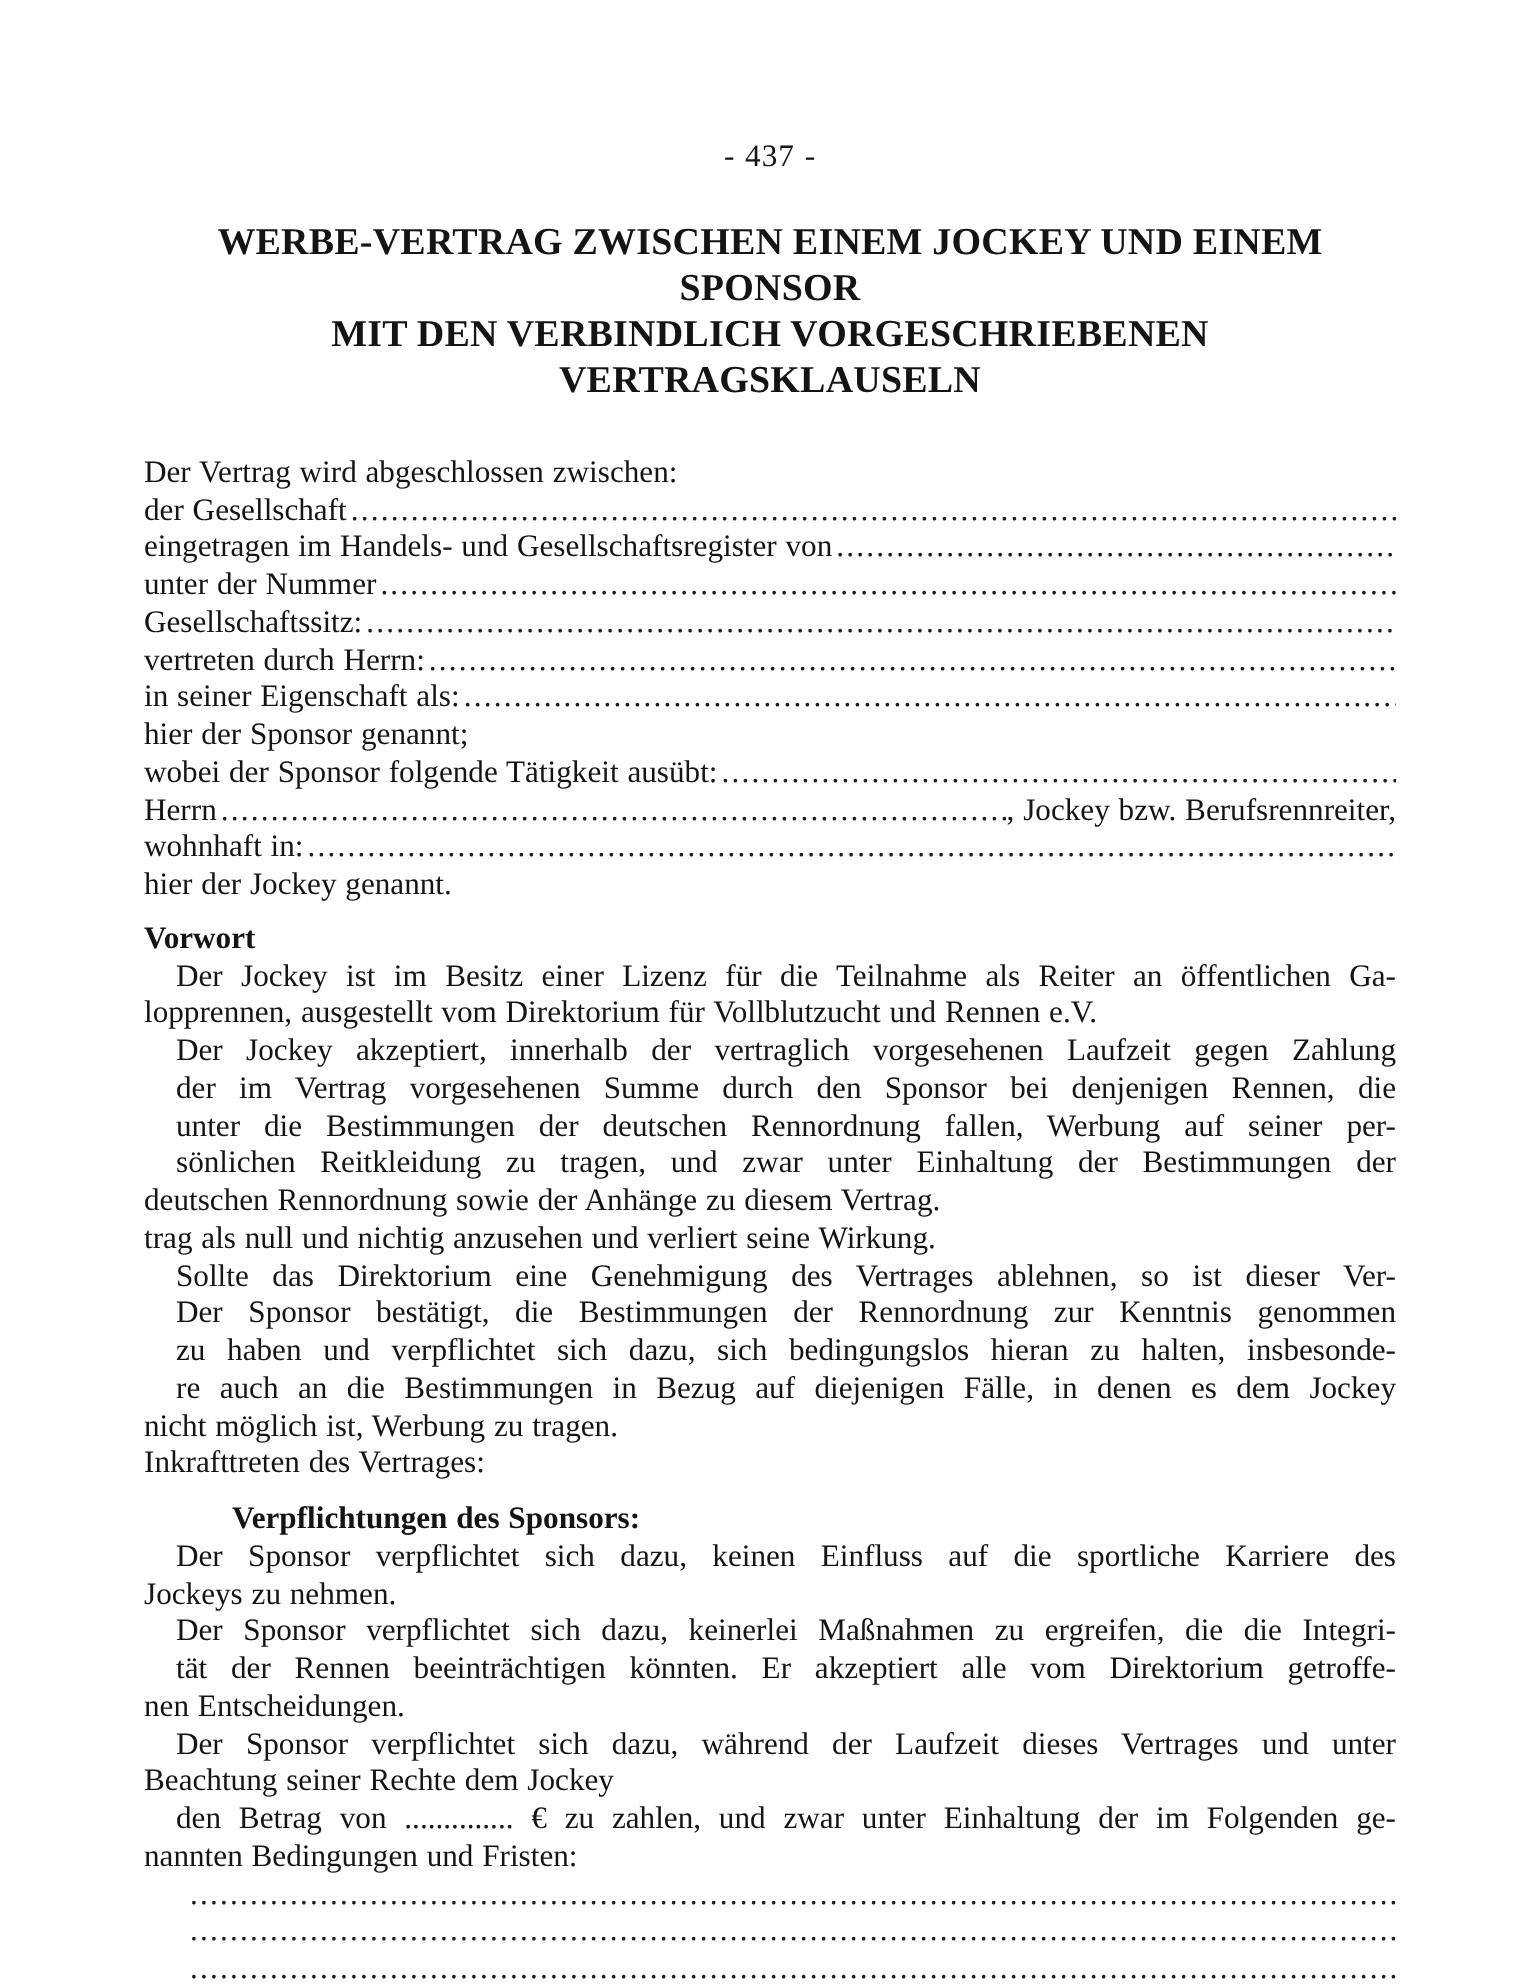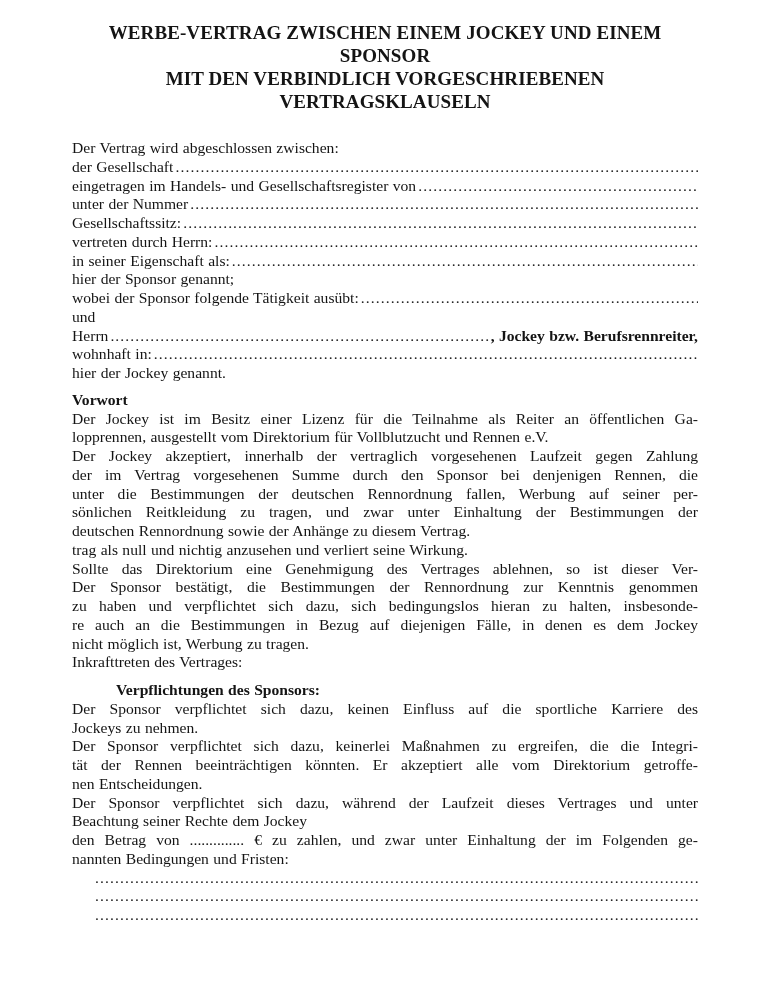--- a/index.html
+++ b/index.html
@@ -30,44 +30,45 @@
     font-weight: bold;
     letter-spacing: 0.1px;
   }
   .block { margin-top: 26px; }
   .line {
     font-size: 15.6px;
     line-height: 18.75px;
     word-spacing: 0.5px;
   }
   
-  .jl { text-align: justify; text-align-last: justify; }
+  .jl { text-align: justify; text-align-last: justify; margin-left: 16px; }
   
   .h  { font-weight: bold; margin-top: 8px; }
   .h2 { font-weight: bold; margin-top: 9px; margin-left: 44px; }
   
   .fline { display: flex; align-items: baseline; }
   .fline .pre  { white-space: pre; flex: 0 0 auto; }
-  .fline .post { white-space: pre; flex: 0 0 auto; font-weight: bold; }
+  .fline .post { white-space: pre; flex: 0 0 auto; }
   .dots {
     flex: 1 1 auto;
     overflow: hidden;
     white-space: nowrap;
     letter-spacing: 1.1px;
     margin-left: 2px;
     color: #1a1a1a;
   }
   
   .blank-row { padding-left: 21px; display: flex; align-items: baseline; }
 </style>
 </head>
 <body>
 
 <div class="page">
 
+  <div class="pageno line">- 437 -</div>
 
   <h1 class="title">
     <span>WERBE-VERTRAG ZWISCHEN EINEM JOCKEY UND EINEM SPONSOR</span><br>
     <span>MIT DEN VERBINDLICH VORGESCHRIEBENEN VERTRAGSKLAUSELN</span>
   </h1>
 
   <div class="block">
     <div class="line">Der Vertrag wird abgeschlossen zwischen:</div>
 
     <div class="line fline">
@@ -92,21 +93,20 @@
     </div>
     <div class="line fline">
       <span class="pre">in seiner Eigenschaft als:</span>
       <span class="dots">................................................................................................................................................................................................................................................................................................................................................................................................................</span>
     </div>
     <div class="line">hier der Sponsor genannt;</div>
     <div class="line fline">
       <span class="pre">wobei der Sponsor folgende Tätigkeit ausübt:</span>
       <span class="dots">................................................................................................................................................................................................................................................................................................................................................................................................................</span>
     </div>
-    <div class="line">und</div>
     <div class="line fline">
       <span class="pre">Herrn</span>
       <span class="dots">................................................................................................................................................................................................................................................................................................................................................................................................................</span>
       <span class="post">, Jockey bzw. Berufsrennreiter,</span>
     </div>
     <div class="line fline">
       <span class="pre">wohnhaft in:</span>
       <span class="dots">................................................................................................................................................................................................................................................................................................................................................................................................................</span>
     </div>
     <div class="line">hier der Jockey genannt.</div>

